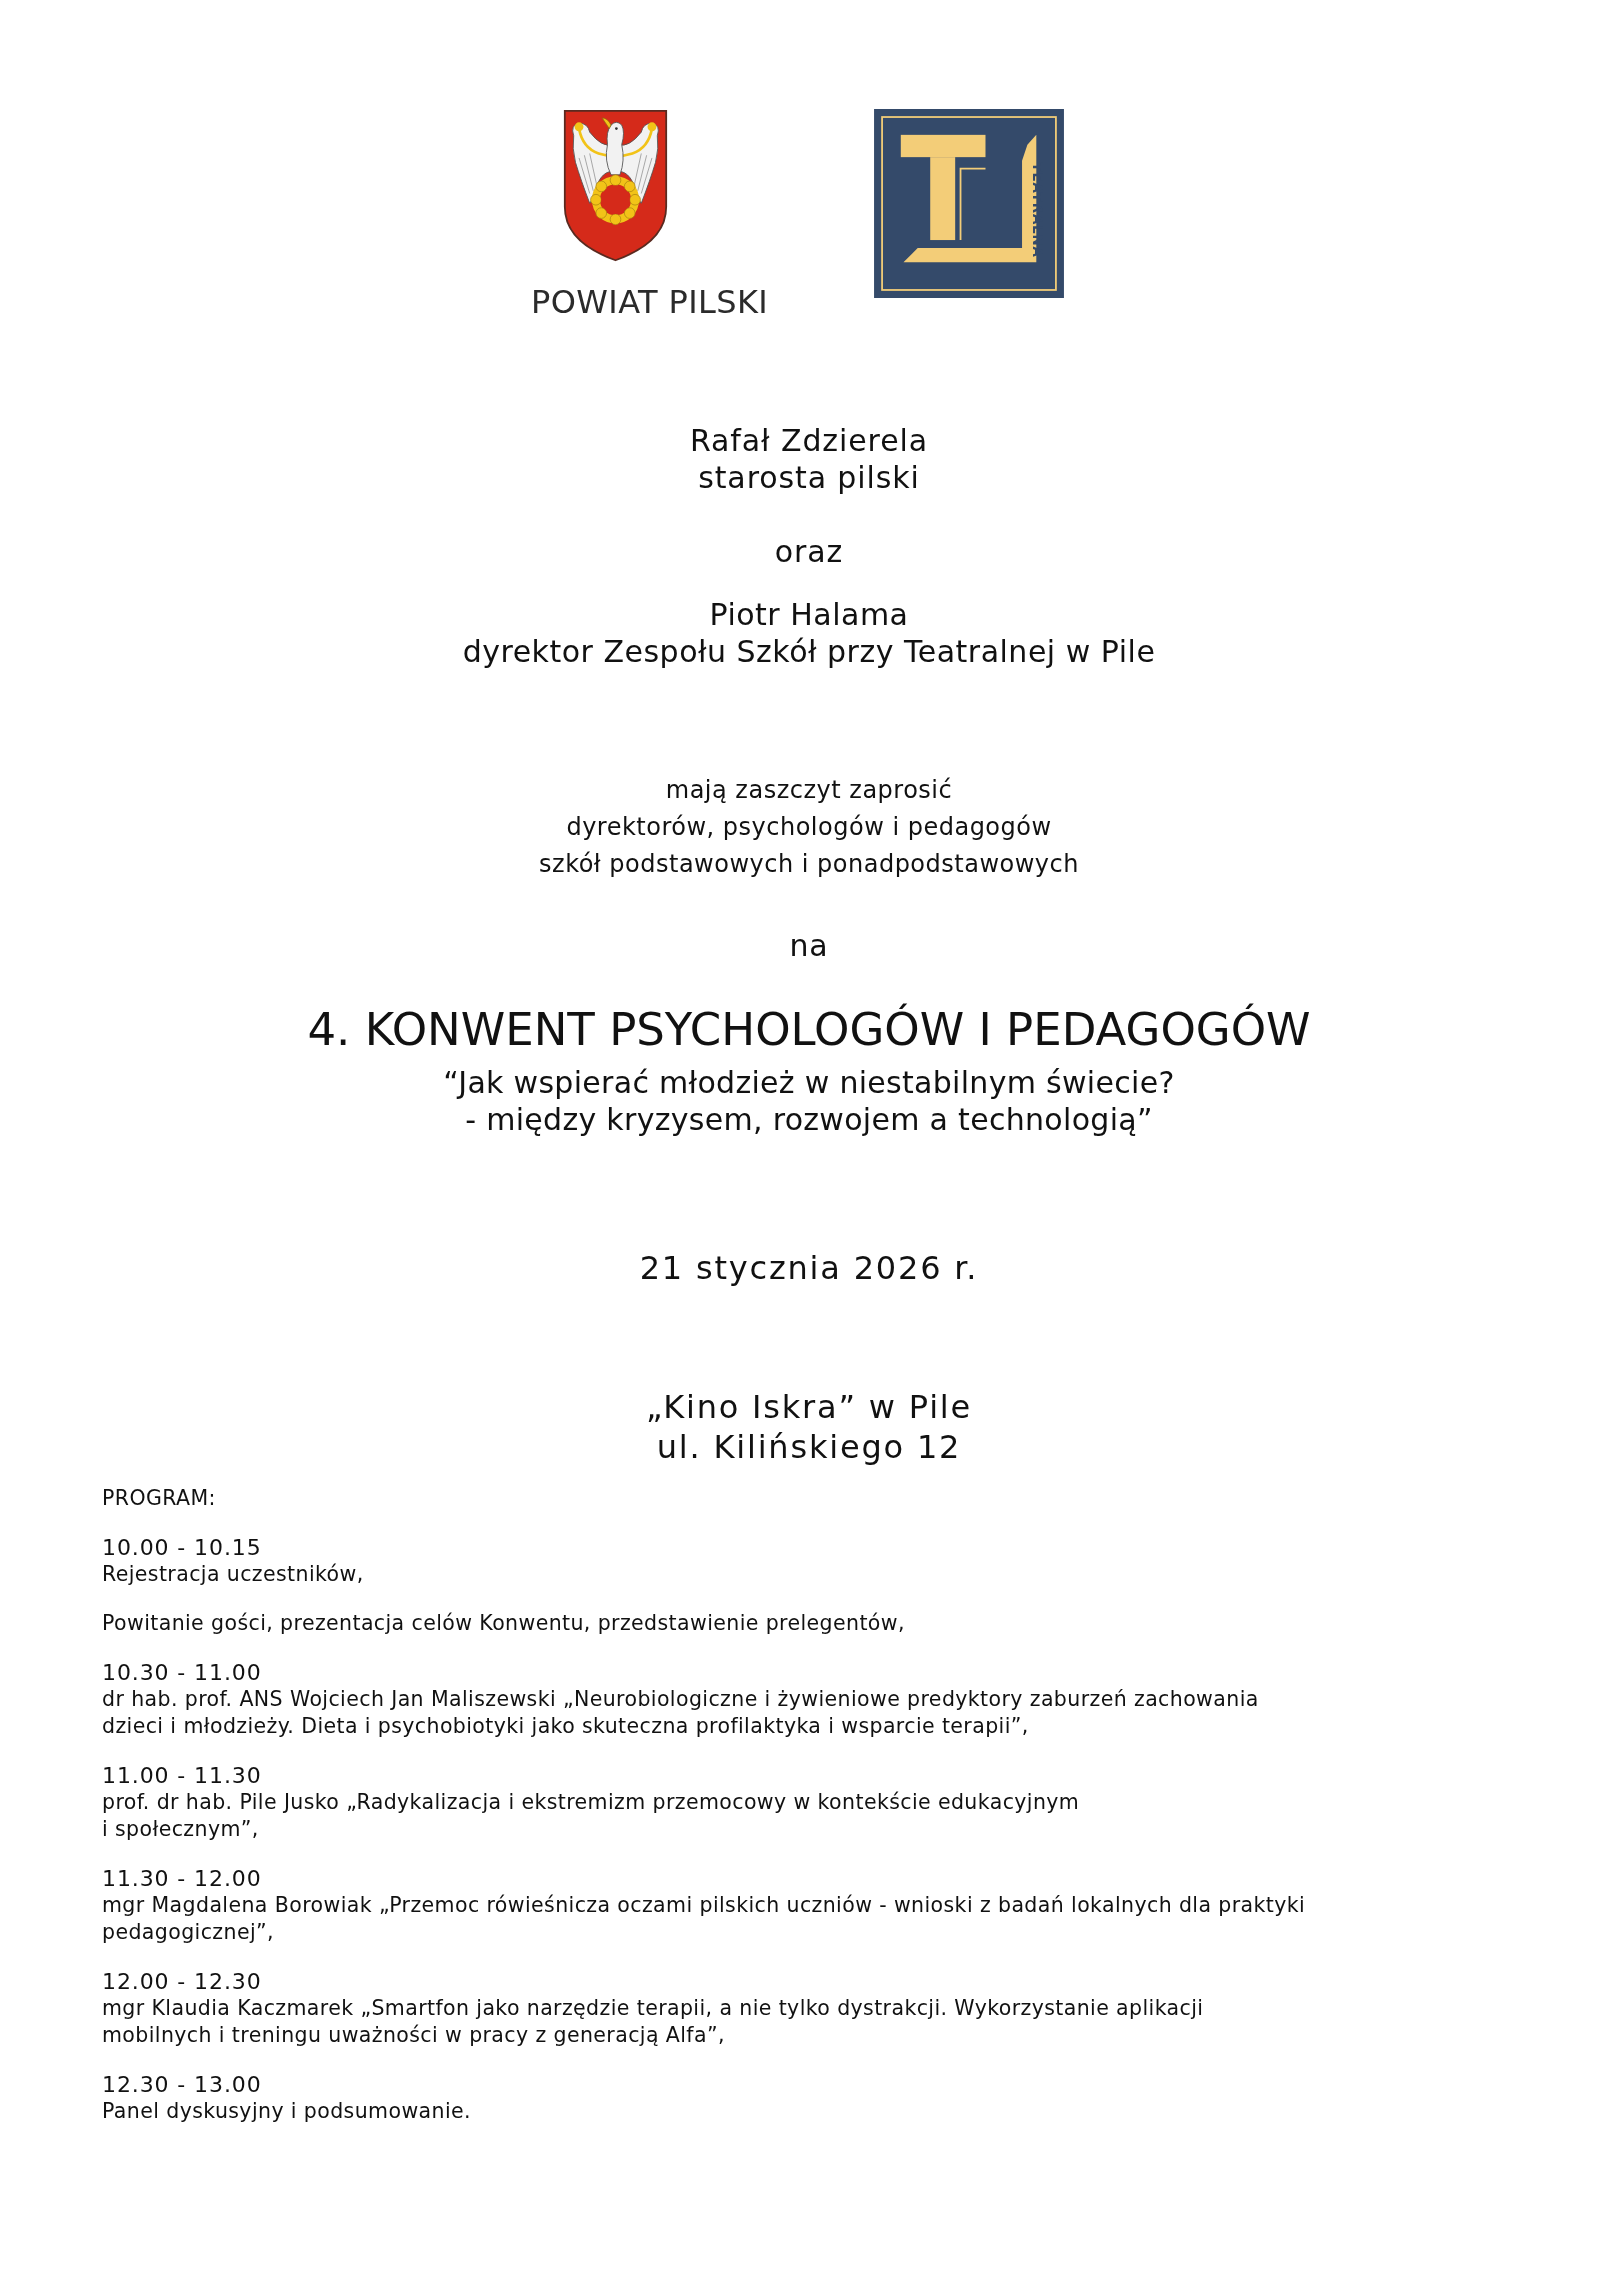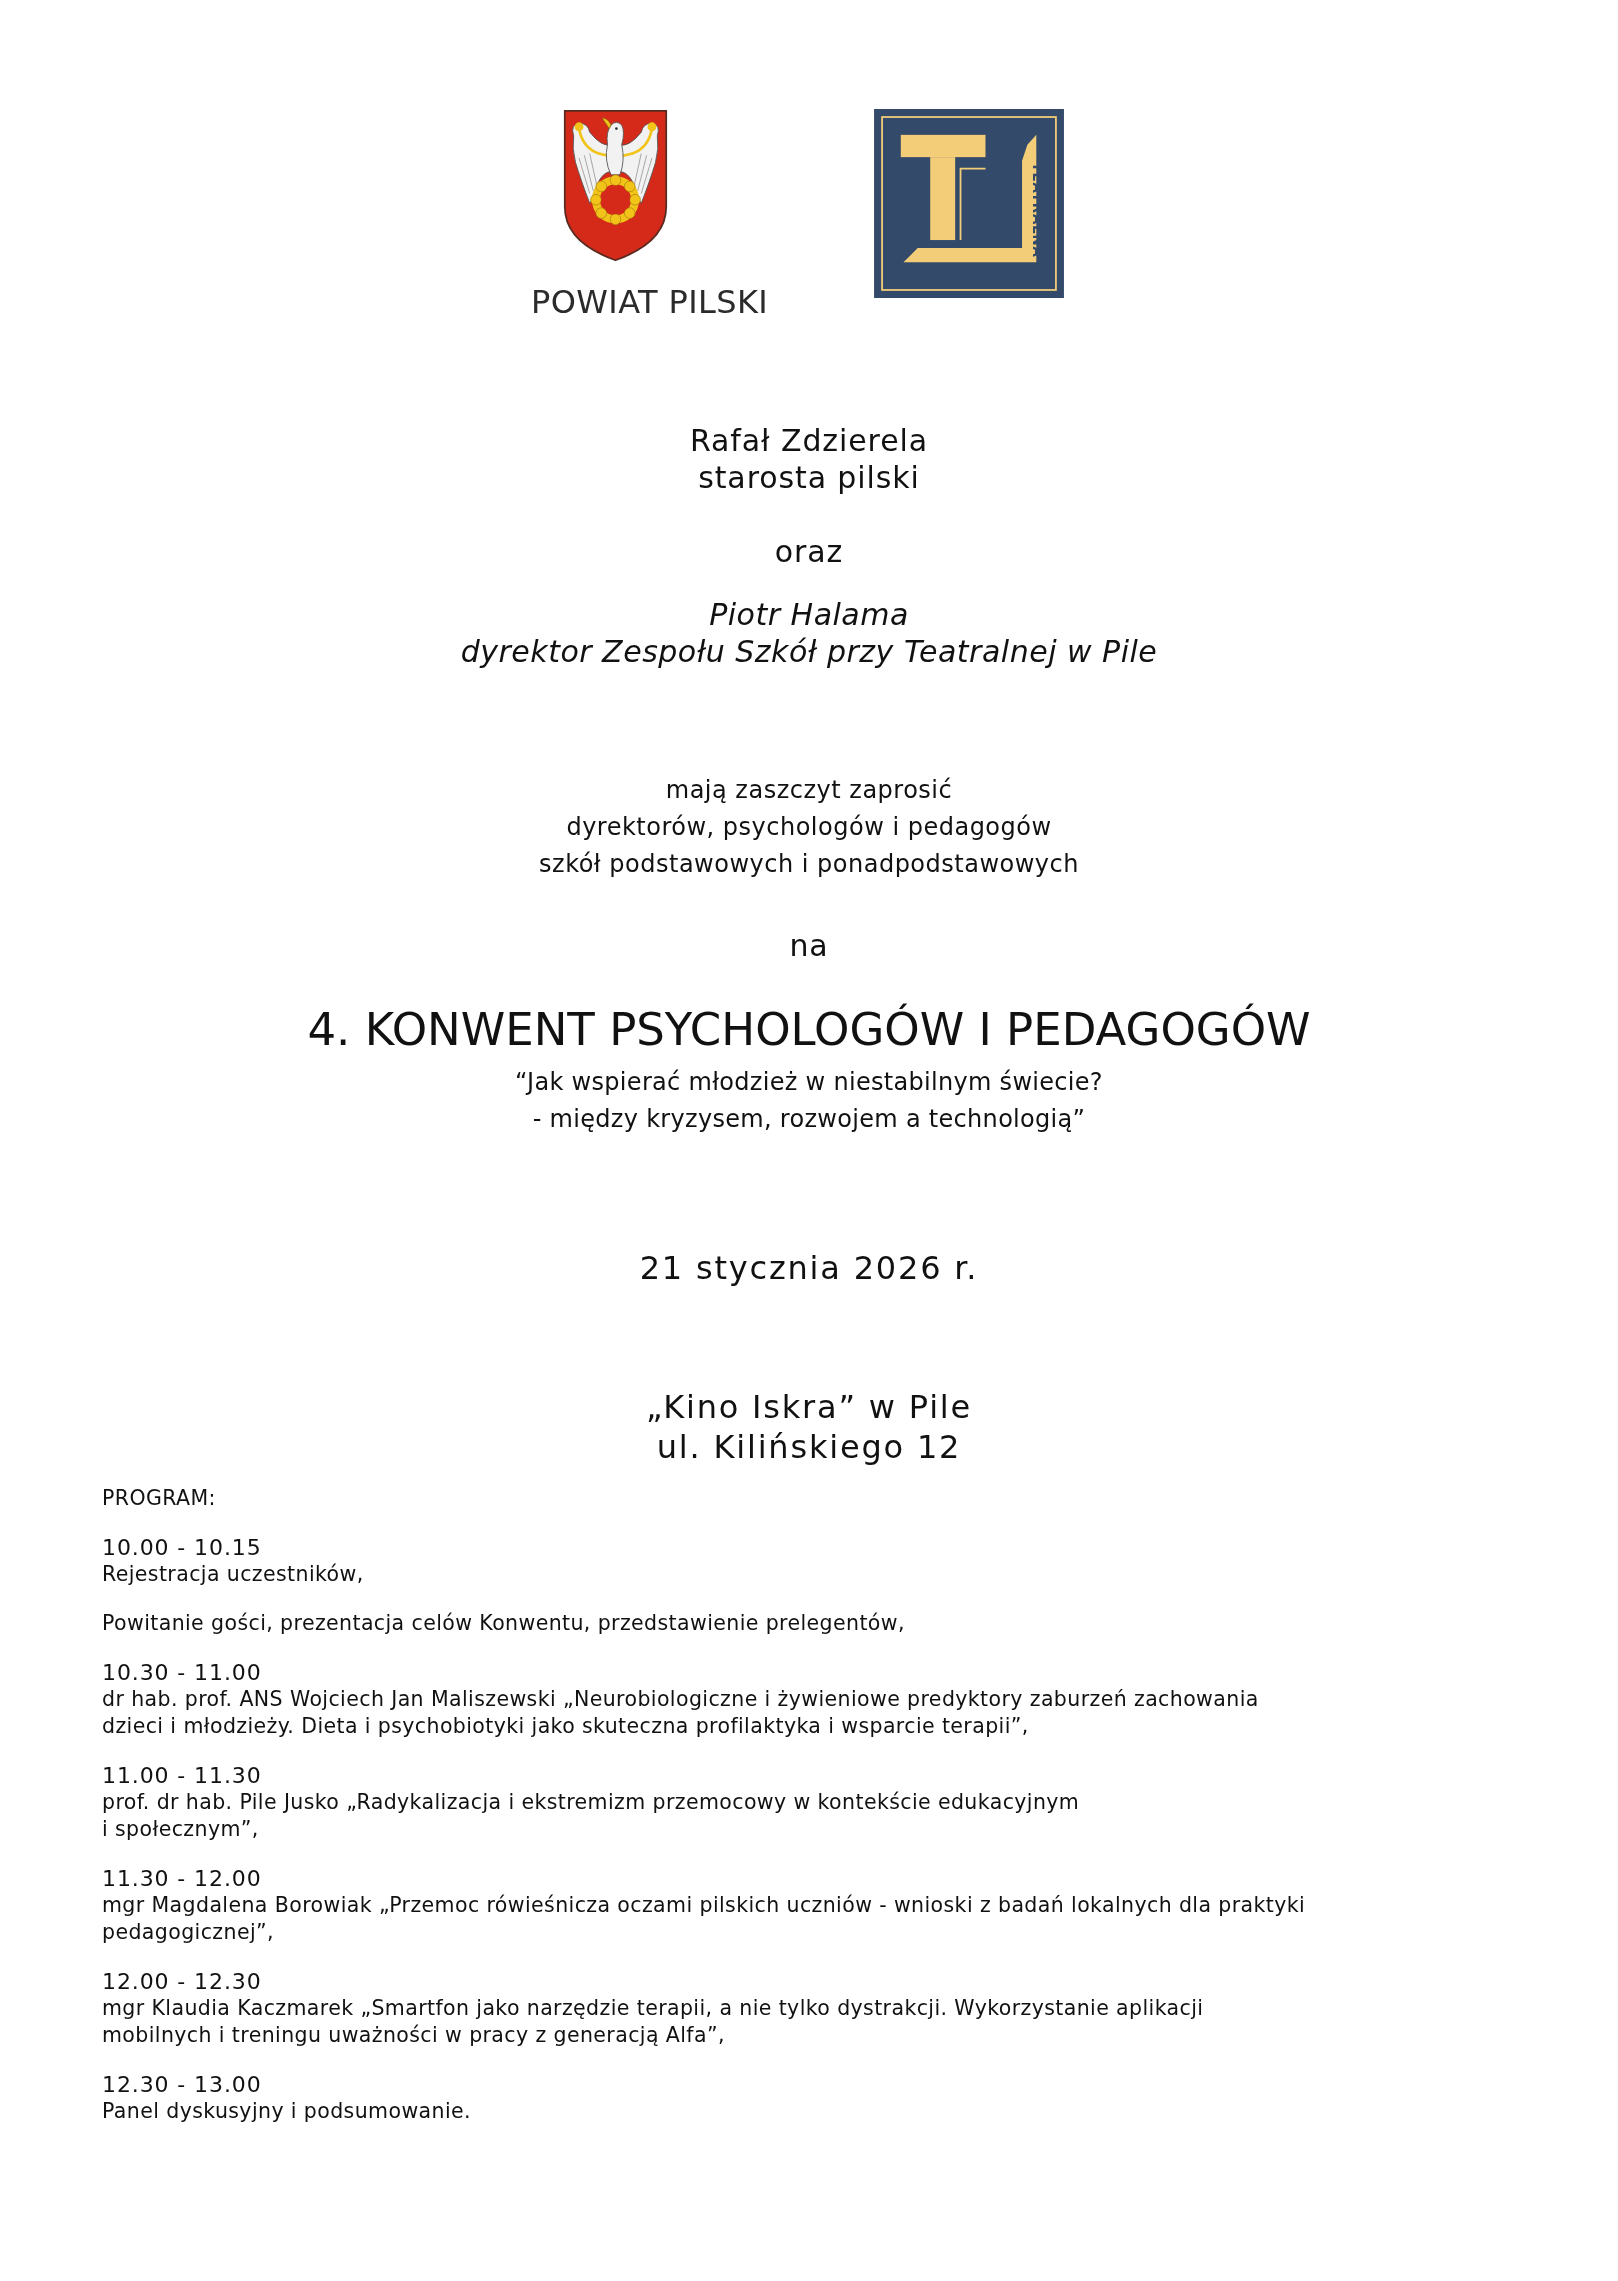--- a/index.html
+++ b/index.html
@@ -52,34 +52,34 @@
       text-align: center;
       font-family: "DejaVu Sans", sans-serif;
       font-weight: normal;
       color: #111111;
       white-space: nowrap;
     }
     .center-block .line { display: block; }
 
     .host-1 { top: 422px; font-size: 30px; line-height: 37px; letter-spacing: 0.9px; }
     .conj   { top: 533px; font-size: 30px; line-height: 37px; letter-spacing: 0.9px; }
-    .host-2 { top: 596px; font-size: 30px; line-height: 37px; letter-spacing: 0.5px; font-style: italic; }
+    .host-2 { top: 596px; font-size: 30px; line-height: 37px; letter-spacing: 0.5px; }
     .invite { top: 772px; font-size: 24px; line-height: 37px; letter-spacing: 0.5px; }
     .na     { top: 927px; font-size: 30px; line-height: 37px; letter-spacing: 0.9px; }
 
     .event-title {
       top: 1002px;
       font-size: 45px;
       line-height: 55px;
       letter-spacing: 0px;
       transform: scaleX(1.0);
     }
     .event-subtitle {
       top: 1064px;
-      font-size: 24px;
+      font-size: 30px;
       line-height: 37px;
       letter-spacing: 0.3px;
     }
     .event-date {
       top: 1248px;
       font-size: 32px;
       line-height: 40px;
       letter-spacing: 1.8px;
     }
     .event-venue {

